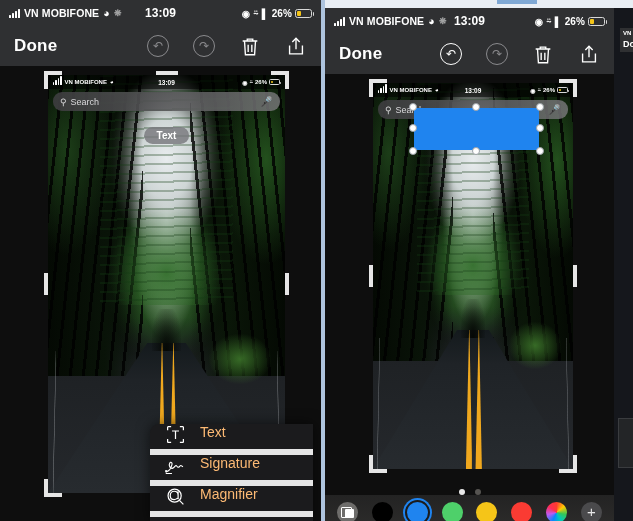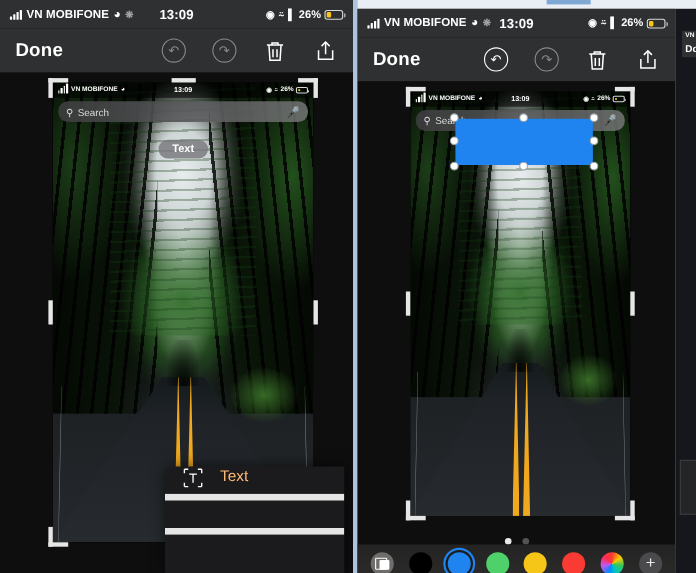--- a/index.html
+++ b/index.html
@@ -307,20 +307,40 @@
         <div class="menu-row">
           <span class="mi">
             <svg viewBox="0 0 24 24" fill="none" stroke="currentColor" stroke-width="1.4">
               <path d="M3 3h4M17 3h4M3 21h4M17 21h4M3 3v4M21 3v4M3 21v-4M21 21v-4"></path>
               <path d="M8 8h8M12 8v9"></path>
             </svg>
           </span>
           <span>Text</span>
         </div>
         <div class="menu-row">
+          <span class="mi">
+            <svg viewBox="0 0 26 22" fill="none" stroke="currentColor" stroke-width="1.3">
+              <path d="M3 18c3-1 5-4 6-8 .6-2.6-1.5-3.6-2.6-1.6C5 11 7 15 10 14c2-.7 2.6-3 3.6-3s1 2 2.4 2 2-2 3-2 1.6 1.4 2.6 1.4"></path>
+              <path d="M2 20h7"></path>
+                <path d="M1.5 16.5l2 2M3.5 16.5l-2 2"></path>
+            </svg>
+          </span>
+          <span>Signature</span>
+        </div>
+        <div class="menu-row">
+          <span class="mi">
+            <svg viewBox="0 0 24 24" fill="none" stroke="currentColor" stroke-width="1.4">
+              <circle cx="11" cy="11" r="7.5"></circle>
+              <path d="M15 6v9M15 11c0-3-2-5-4.5-5S6 8 6 11s2 4.5 4.5 4.5c1.6 0 3-.7 3.8-1.8"></path>
+              <path d="M16.5 16.5L21 21"></path>
+            </svg>
+          </span>
+          <span>Magnifier</span>
+        </div>
+        <div class="menu-row">
           
           
         </div>
 
       </div>
     </div>
   </div>
 
   <div class="divider"></div>
 

